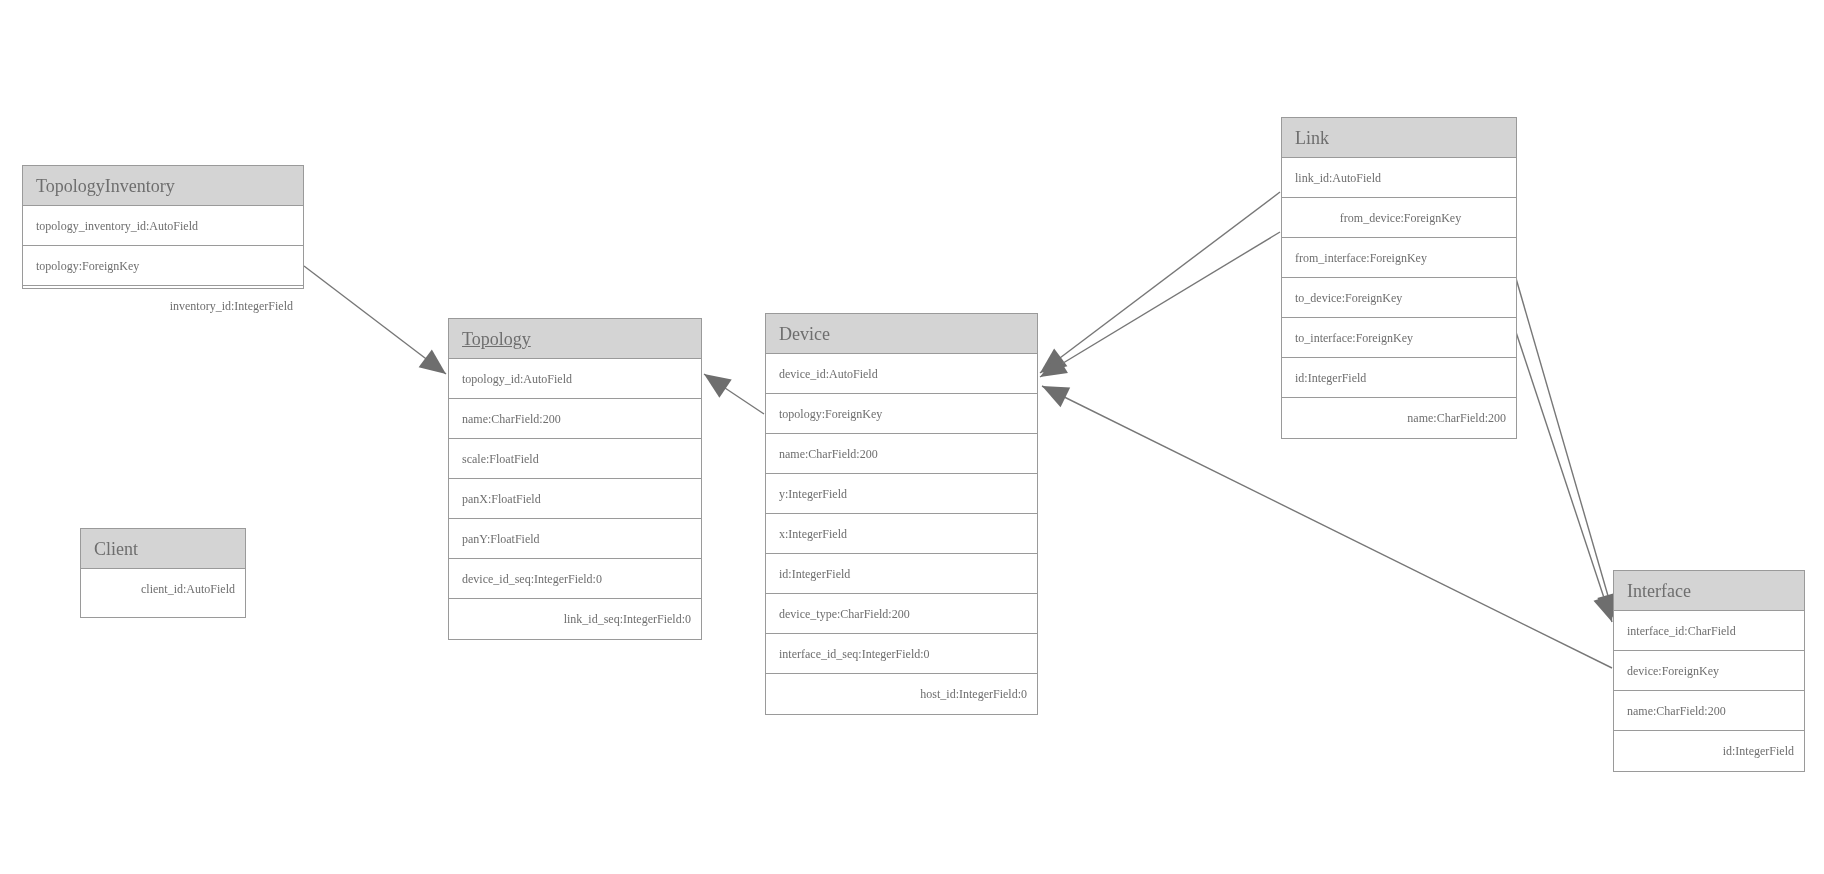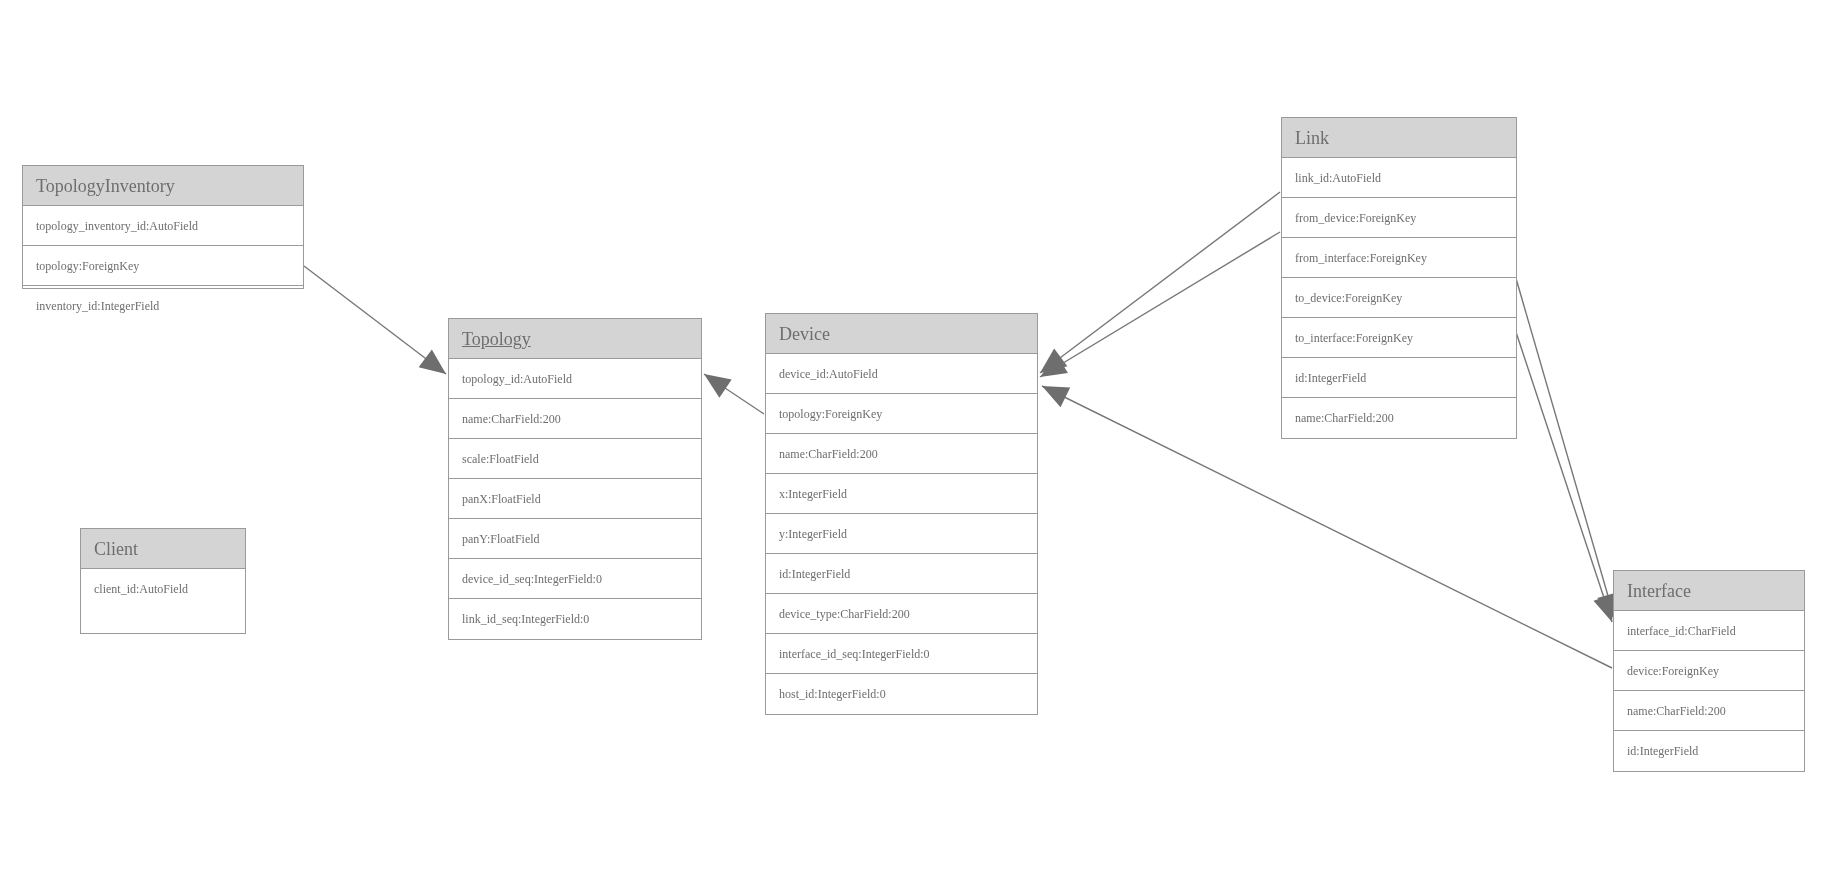--- a/index.html
+++ b/index.html
@@ -52,20 +52,21 @@
     line-height: 40px;
     border-bottom: 1px solid #9a9a9a;
     color: #6e6e6e;
     font-size: 12px;
     padding: 0 10px 0 13px;
     white-space: nowrap;
     overflow: hidden;
   }
   .field-row:last-child {
     border-bottom: none;
+    text-align: right;
   }
 </style>
 </head>
 <body>
 
 <div id="canvas" style="width: 1824px; height: 874px; background: rgb(255, 255, 255);">
 
   <svg id="edge-layer" viewBox="0 0 1824 874" xmlns="http://www.w3.org/2000/svg">
       <g>
         <path d="M 304 266 L 446 374" stroke="#777777" stroke-width="1.4" fill="none"></path>
@@ -111,45 +112,45 @@
         <div class="entity-fields">
           <div class="field-row" style="color: rgb(110, 110, 110); border-bottom-color: rgb(154, 154, 154);">topology_id:AutoField</div>
           <div class="field-row" style="color: rgb(110, 110, 110); border-bottom-color: rgb(154, 154, 154);">name:CharField:200</div>
           <div class="field-row" style="color: rgb(110, 110, 110); border-bottom-color: rgb(154, 154, 154);">scale:FloatField</div>
           <div class="field-row" style="color: rgb(110, 110, 110); border-bottom-color: rgb(154, 154, 154);">panX:FloatField</div>
           <div class="field-row" style="color: rgb(110, 110, 110); border-bottom-color: rgb(154, 154, 154);">panY:FloatField</div>
           <div class="field-row" style="color: rgb(110, 110, 110); border-bottom-color: rgb(154, 154, 154);">device_id_seq:IntegerField:0</div>
           <div class="field-row" style="color: rgb(110, 110, 110); border-bottom-color: rgb(154, 154, 154);">link_id_seq:IntegerField:0</div>
         </div>
       </div>
-      <div class="entity" style="left: 80px; top: 528px; width: 166px; height: 106px; border-color: rgb(154, 154, 154); background: rgb(255, 255, 255);">
+      <div class="entity" style="left: 80px; top: 528px; width: 166px; height: 90px; border-color: rgb(154, 154, 154); background: rgb(255, 255, 255);">
         <div class="entity-header" style="background: rgb(212, 212, 212); color: rgb(110, 110, 110); border-bottom-color: rgb(154, 154, 154);">Client</div>
         <div class="entity-fields">
           <div class="field-row" style="color: rgb(110, 110, 110); border-bottom-color: rgb(154, 154, 154);">client_id:AutoField</div>
         </div>
       </div>
       <div class="entity" style="left: 765px; top: 313px; width: 273px; height: 402px; border-color: rgb(154, 154, 154); background: rgb(255, 255, 255);">
         <div class="entity-header" style="background: rgb(212, 212, 212); color: rgb(110, 110, 110); border-bottom-color: rgb(154, 154, 154);">Device</div>
         <div class="entity-fields">
           <div class="field-row" style="color: rgb(110, 110, 110); border-bottom-color: rgb(154, 154, 154);">device_id:AutoField</div>
           <div class="field-row" style="color: rgb(110, 110, 110); border-bottom-color: rgb(154, 154, 154);">topology:ForeignKey</div>
           <div class="field-row" style="color: rgb(110, 110, 110); border-bottom-color: rgb(154, 154, 154);">name:CharField:200</div>
+          <div class="field-row" style="color: rgb(110, 110, 110); border-bottom-color: rgb(154, 154, 154);">y:IntegerField</div>
           <div class="field-row" style="color: rgb(110, 110, 110); border-bottom-color: rgb(154, 154, 154);">x:IntegerField</div>
-          <div class="field-row" style="color: rgb(110, 110, 110); border-bottom-color: rgb(154, 154, 154);">y:IntegerField</div>
           <div class="field-row" style="color: rgb(110, 110, 110); border-bottom-color: rgb(154, 154, 154);">id:IntegerField</div>
           <div class="field-row" style="color: rgb(110, 110, 110); border-bottom-color: rgb(154, 154, 154);">device_type:CharField:200</div>
           <div class="field-row" style="color: rgb(110, 110, 110); border-bottom-color: rgb(154, 154, 154);">interface_id_seq:IntegerField:0</div>
           <div class="field-row" style="color: rgb(110, 110, 110); border-bottom-color: rgb(154, 154, 154);">host_id:IntegerField:0</div>
         </div>
       </div>
       <div class="entity" style="left: 1281px; top: 117px; width: 236px; height: 322px; border-color: rgb(154, 154, 154); background: rgb(255, 255, 255);">
         <div class="entity-header" style="background: rgb(212, 212, 212); color: rgb(110, 110, 110); border-bottom-color: rgb(154, 154, 154);">Link</div>
         <div class="entity-fields">
           <div class="field-row" style="color: rgb(110, 110, 110); border-bottom-color: rgb(154, 154, 154);">link_id:AutoField</div>
-          <div class="field-row" style="color: rgb(110, 110, 110); border-bottom-color: rgb(154, 154, 154);">from_device:ForeignKey</div>
+          <div class="field-row" style="color: rgb(110, 110, 110); border-bottom-color: rgb(154, 154, 154); text-align: center;">from_device:ForeignKey</div>
           <div class="field-row" style="color: rgb(110, 110, 110); border-bottom-color: rgb(154, 154, 154);">from_interface:ForeignKey</div>
           <div class="field-row" style="color: rgb(110, 110, 110); border-bottom-color: rgb(154, 154, 154);">to_device:ForeignKey</div>
           <div class="field-row" style="color: rgb(110, 110, 110); border-bottom-color: rgb(154, 154, 154);">to_interface:ForeignKey</div>
           <div class="field-row" style="color: rgb(110, 110, 110); border-bottom-color: rgb(154, 154, 154);">id:IntegerField</div>
           <div class="field-row" style="color: rgb(110, 110, 110); border-bottom-color: rgb(154, 154, 154);">name:CharField:200</div>
         </div>
       </div>
       <div class="entity" style="left: 1613px; top: 570px; width: 192px; height: 202px; border-color: rgb(154, 154, 154); background: rgb(255, 255, 255);">
         <div class="entity-header" style="background: rgb(212, 212, 212); color: rgb(110, 110, 110); border-bottom-color: rgb(154, 154, 154);">Interface</div>
         <div class="entity-fields">

